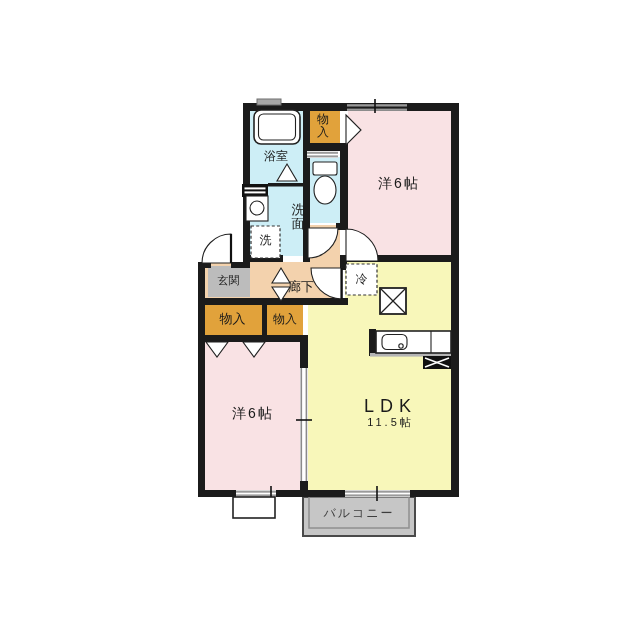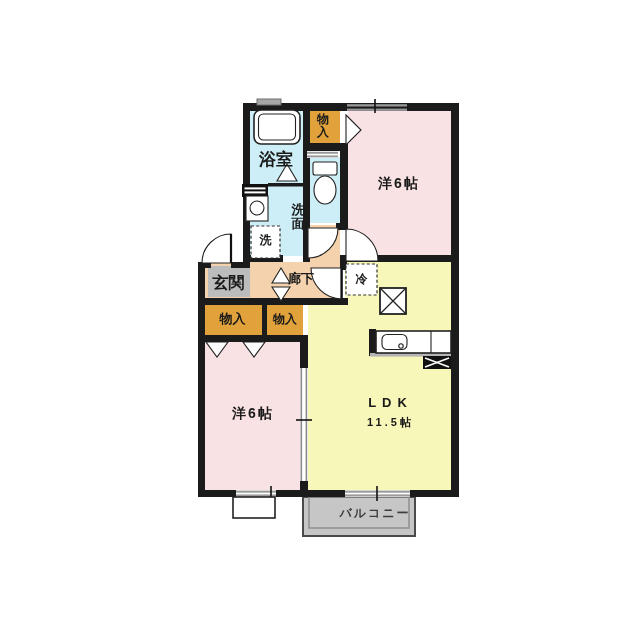--- a/index.html
+++ b/index.html
@@ -8,21 +8,21 @@
   .plan-svg{position:absolute;left:0;top:0;}
   .wall{fill:#1b1b1b;stroke:none;}
   .fix{fill:#ffffff;stroke:#222222;stroke-width:1.6;}
   .fix-thin{fill:#ffffff;stroke:#222222;stroke-width:1.1;}
   .dashbox{fill:#ffffff;stroke:#333333;stroke-width:1.2;stroke-dasharray:3 2.2;}
   .winbar{fill:#9a9a9a;stroke:none;}
   .tick{stroke:#111111;stroke-width:1.6;}
   .tri{fill:#ffffff;stroke:#222222;stroke-width:1.1;}
   .sector{fill:#ffffff;stroke:#222222;stroke-width:1.1;}
   .leaf{stroke:#111111;stroke-width:2.2;}
-  .lbl{position:absolute;font-weight:bold;color:#1a1a1a;text-align:center;line-height:1.12;white-space:nowrap;}
+  .lbl{position:absolute;font-weight:normal;color:#1a1a1a;text-align:center;line-height:1.12;white-space:nowrap;}
   .lbl.vert{white-space:normal;word-break:break-all;line-height:1.05;}
 </style>
 </head>
 <body>
 
 <div class="canvas">
   <svg class="plan-svg" width="640" height="640" viewBox="0 0 640 640">
 
     <g>
       <rect x="250" y="111" width="53" height="73" fill="#cdeef6"></rect>
@@ -133,27 +133,27 @@
         <circle class="fix-thin" cx="401" cy="346" r="2.2"></circle>
       </g>
       <g>
         <rect x="423" y="356" width="28" height="13" fill="#111111"></rect>
         <line x1="425" y1="358" x2="449" y2="367" stroke="#ffffff" stroke-width="1.4"></line>
         <line x1="425" y1="367" x2="449" y2="358" stroke="#ffffff" stroke-width="1.4"></line>
       </g>
     </g>
   </svg>
 
-  <div class="lbl" style="left:253px;top:150px;width:46px;font-size:17px;">浴室</div>
+  <div class="lbl" style="left:253px;top:150px;width:46px;font-size:12px;">浴室</div>
   <div class="lbl vert" style="left:315px;top:113px;width:16px;font-size:12px;">物入</div>
   <div class="lbl" style="left:359px;top:176px;width:80px;font-size:14px;letter-spacing:2px;">洋6帖</div>
   <div class="lbl vert" style="left:290px;top:203px;width:16px;font-size:13px;">洗面</div>
   <div class="lbl" style="left:251px;top:234px;width:29px;font-size:12px;">洗</div>
-  <div class="lbl" style="left:206px;top:274px;width:45px;font-size:16px;">玄関</div>
-  <div class="lbl" style="left:276px;top:272px;width:50px;font-size:13px;">廊下</div>
+  <div class="lbl" style="left:206px;top:274px;width:45px;font-size:11px;">玄関</div>
+  <div class="lbl" style="left:276px;top:280px;width:50px;font-size:13px;">廊下</div>
   <div class="lbl" style="left:346px;top:273px;width:31px;font-size:12px;">冷</div>
   <div class="lbl" style="left:203px;top:312px;width:59px;font-size:13px;">物入</div>
   <div class="lbl" style="left:267px;top:313px;width:36px;font-size:12px;">物入</div>
   <div class="lbl" style="left:213px;top:406px;width:80px;font-size:14px;letter-spacing:2px;">洋6帖</div>
-  <div class="lbl" style="left:348px;top:396px;width:85px;font-size:13px;letter-spacing:6px;">LDK</div>
+  <div class="lbl" style="left:348px;top:396px;width:85px;font-size:18px;letter-spacing:6px;">LDK</div>
   <div class="lbl" style="left:343px;top:416px;width:95px;font-size:11px;letter-spacing:3px;">11.5帖</div>
-  <div class="lbl" style="left:309px;top:507px;width:100px;font-size:12px;letter-spacing:2px;color:#3d3d3d;padding-left:16px;">バルコニー</div>
+  <div class="lbl" style="left:309px;top:507px;width:100px;font-size:12px;letter-spacing:2px;color:#3d3d3d;">バルコニー</div>
 </div>
 
 </body></html>

